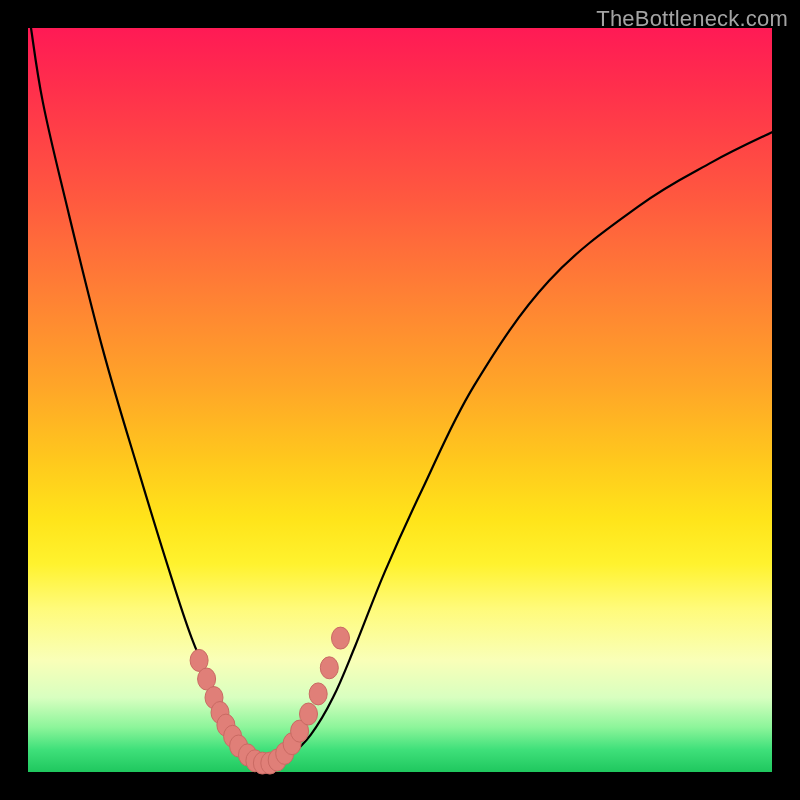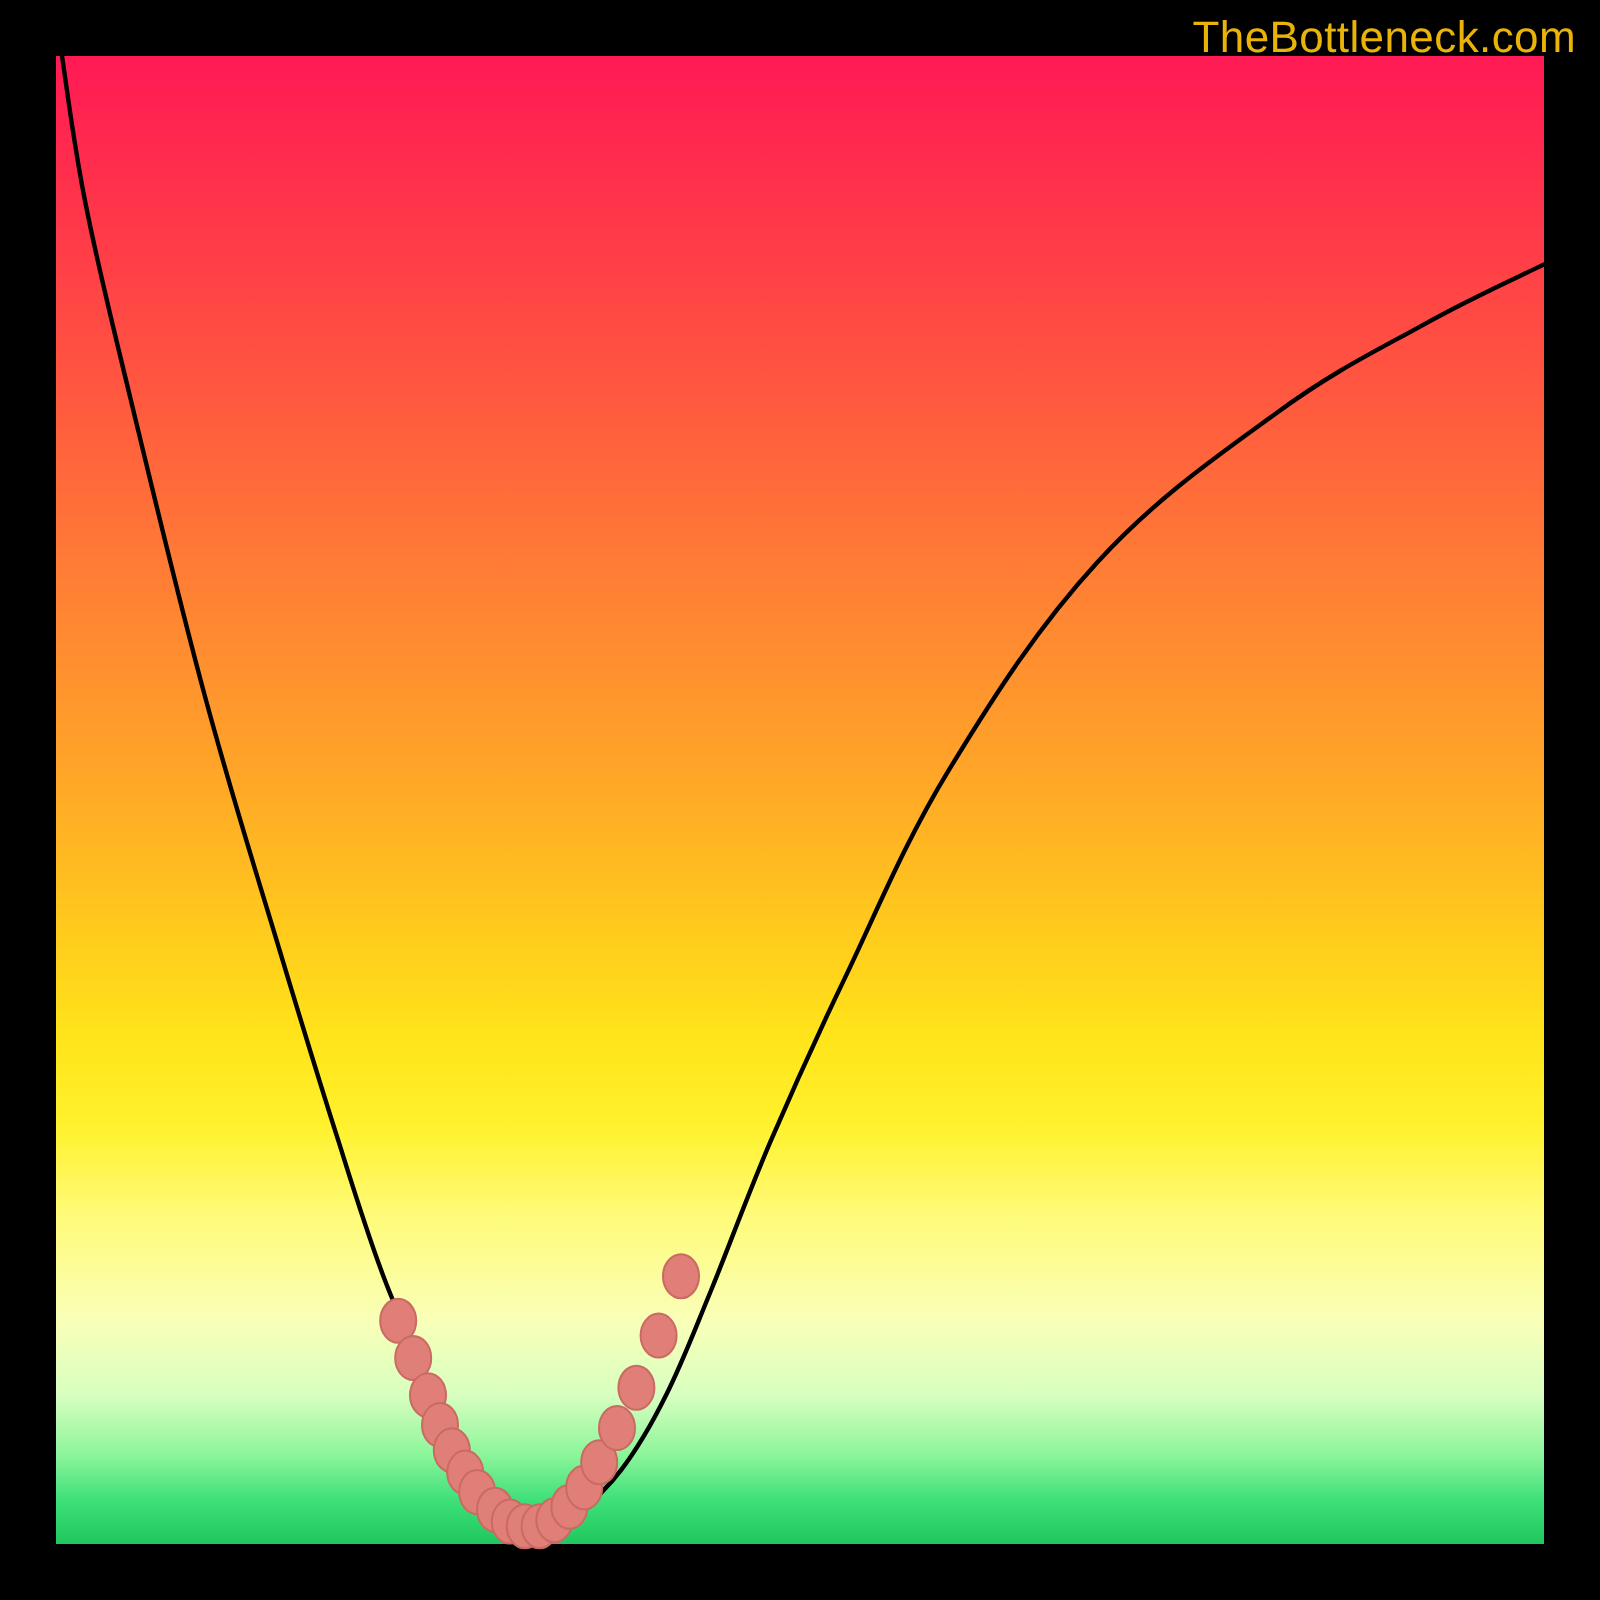--- a/index.html
+++ b/index.html
@@ -40,21 +40,21 @@
       #d8ffc0 90%,
       #8cf59a 94%,
       #3fe07a 97%,
       #1fc75e 100%
     );
   }
   .watermark {
     position: absolute;
     top: 6px;
     right: 12px;
-    color: #eab308;
+    color: #a3a3a3;
     font-size: 22px;
     font-weight: 500;
     letter-spacing: 0.2px;
     user-select: none;
   }
   svg.curve {
     position: absolute;
     top: 0;
     left: 0;
     width: 744px;

